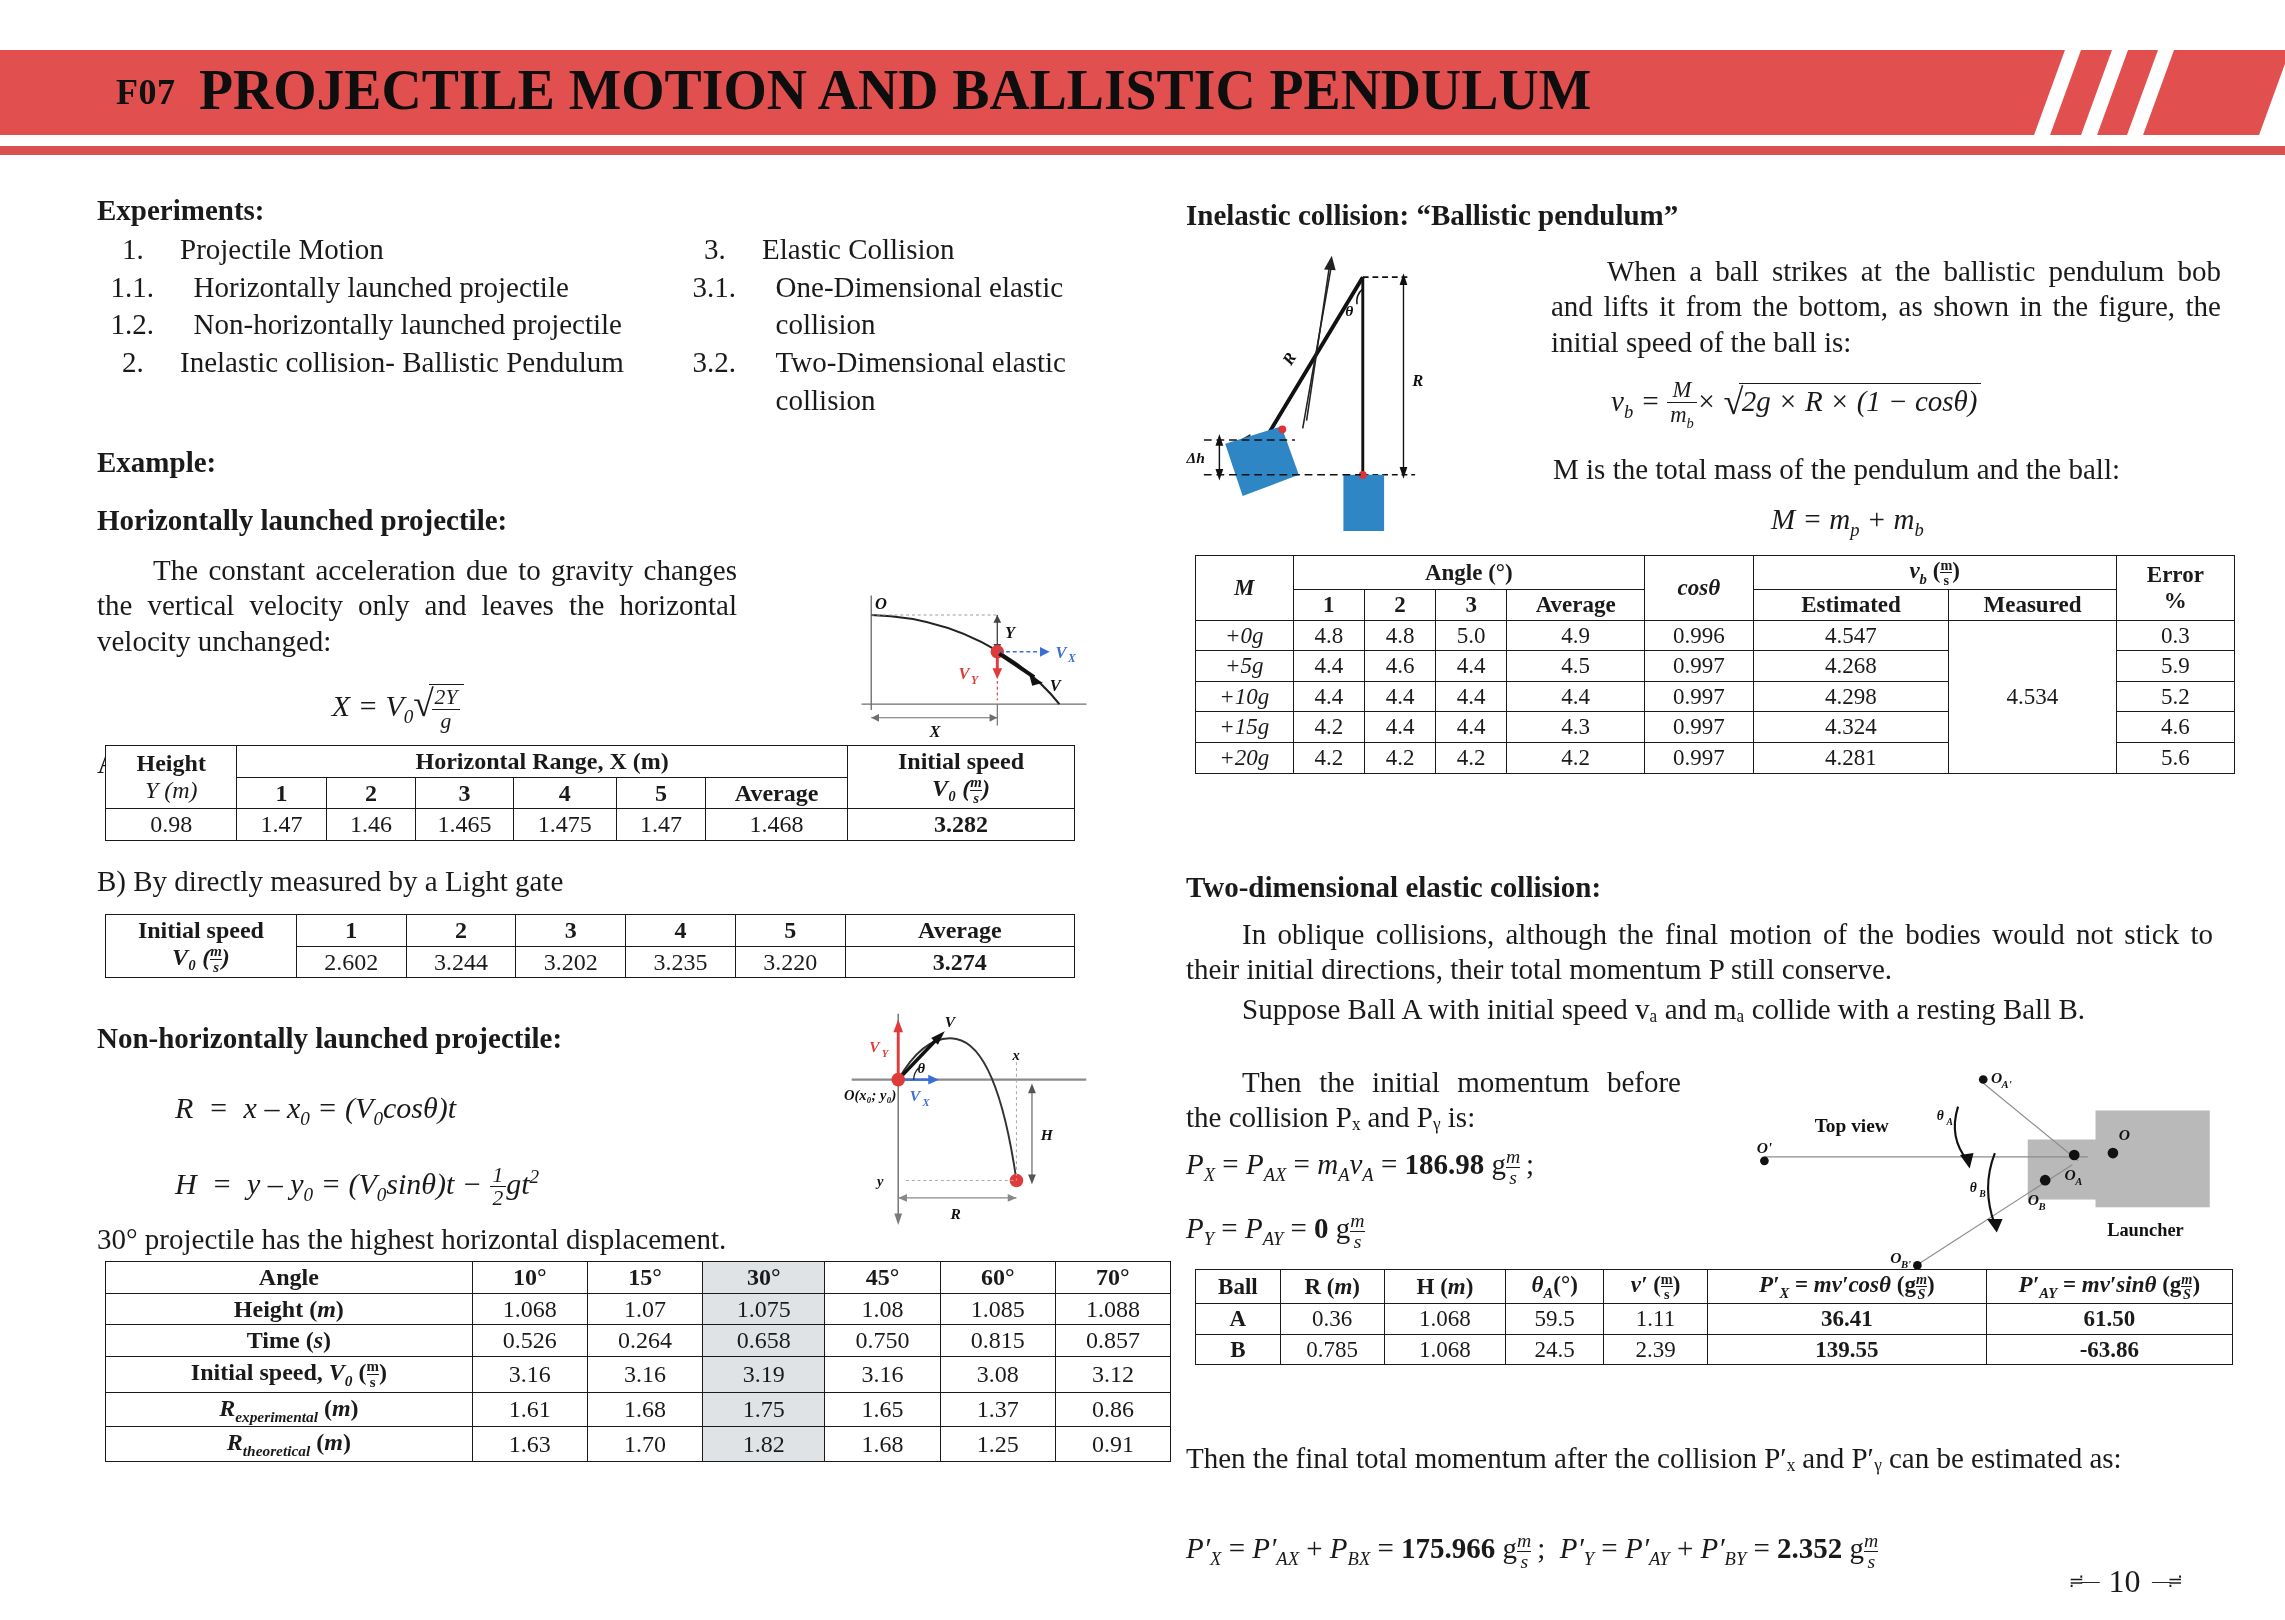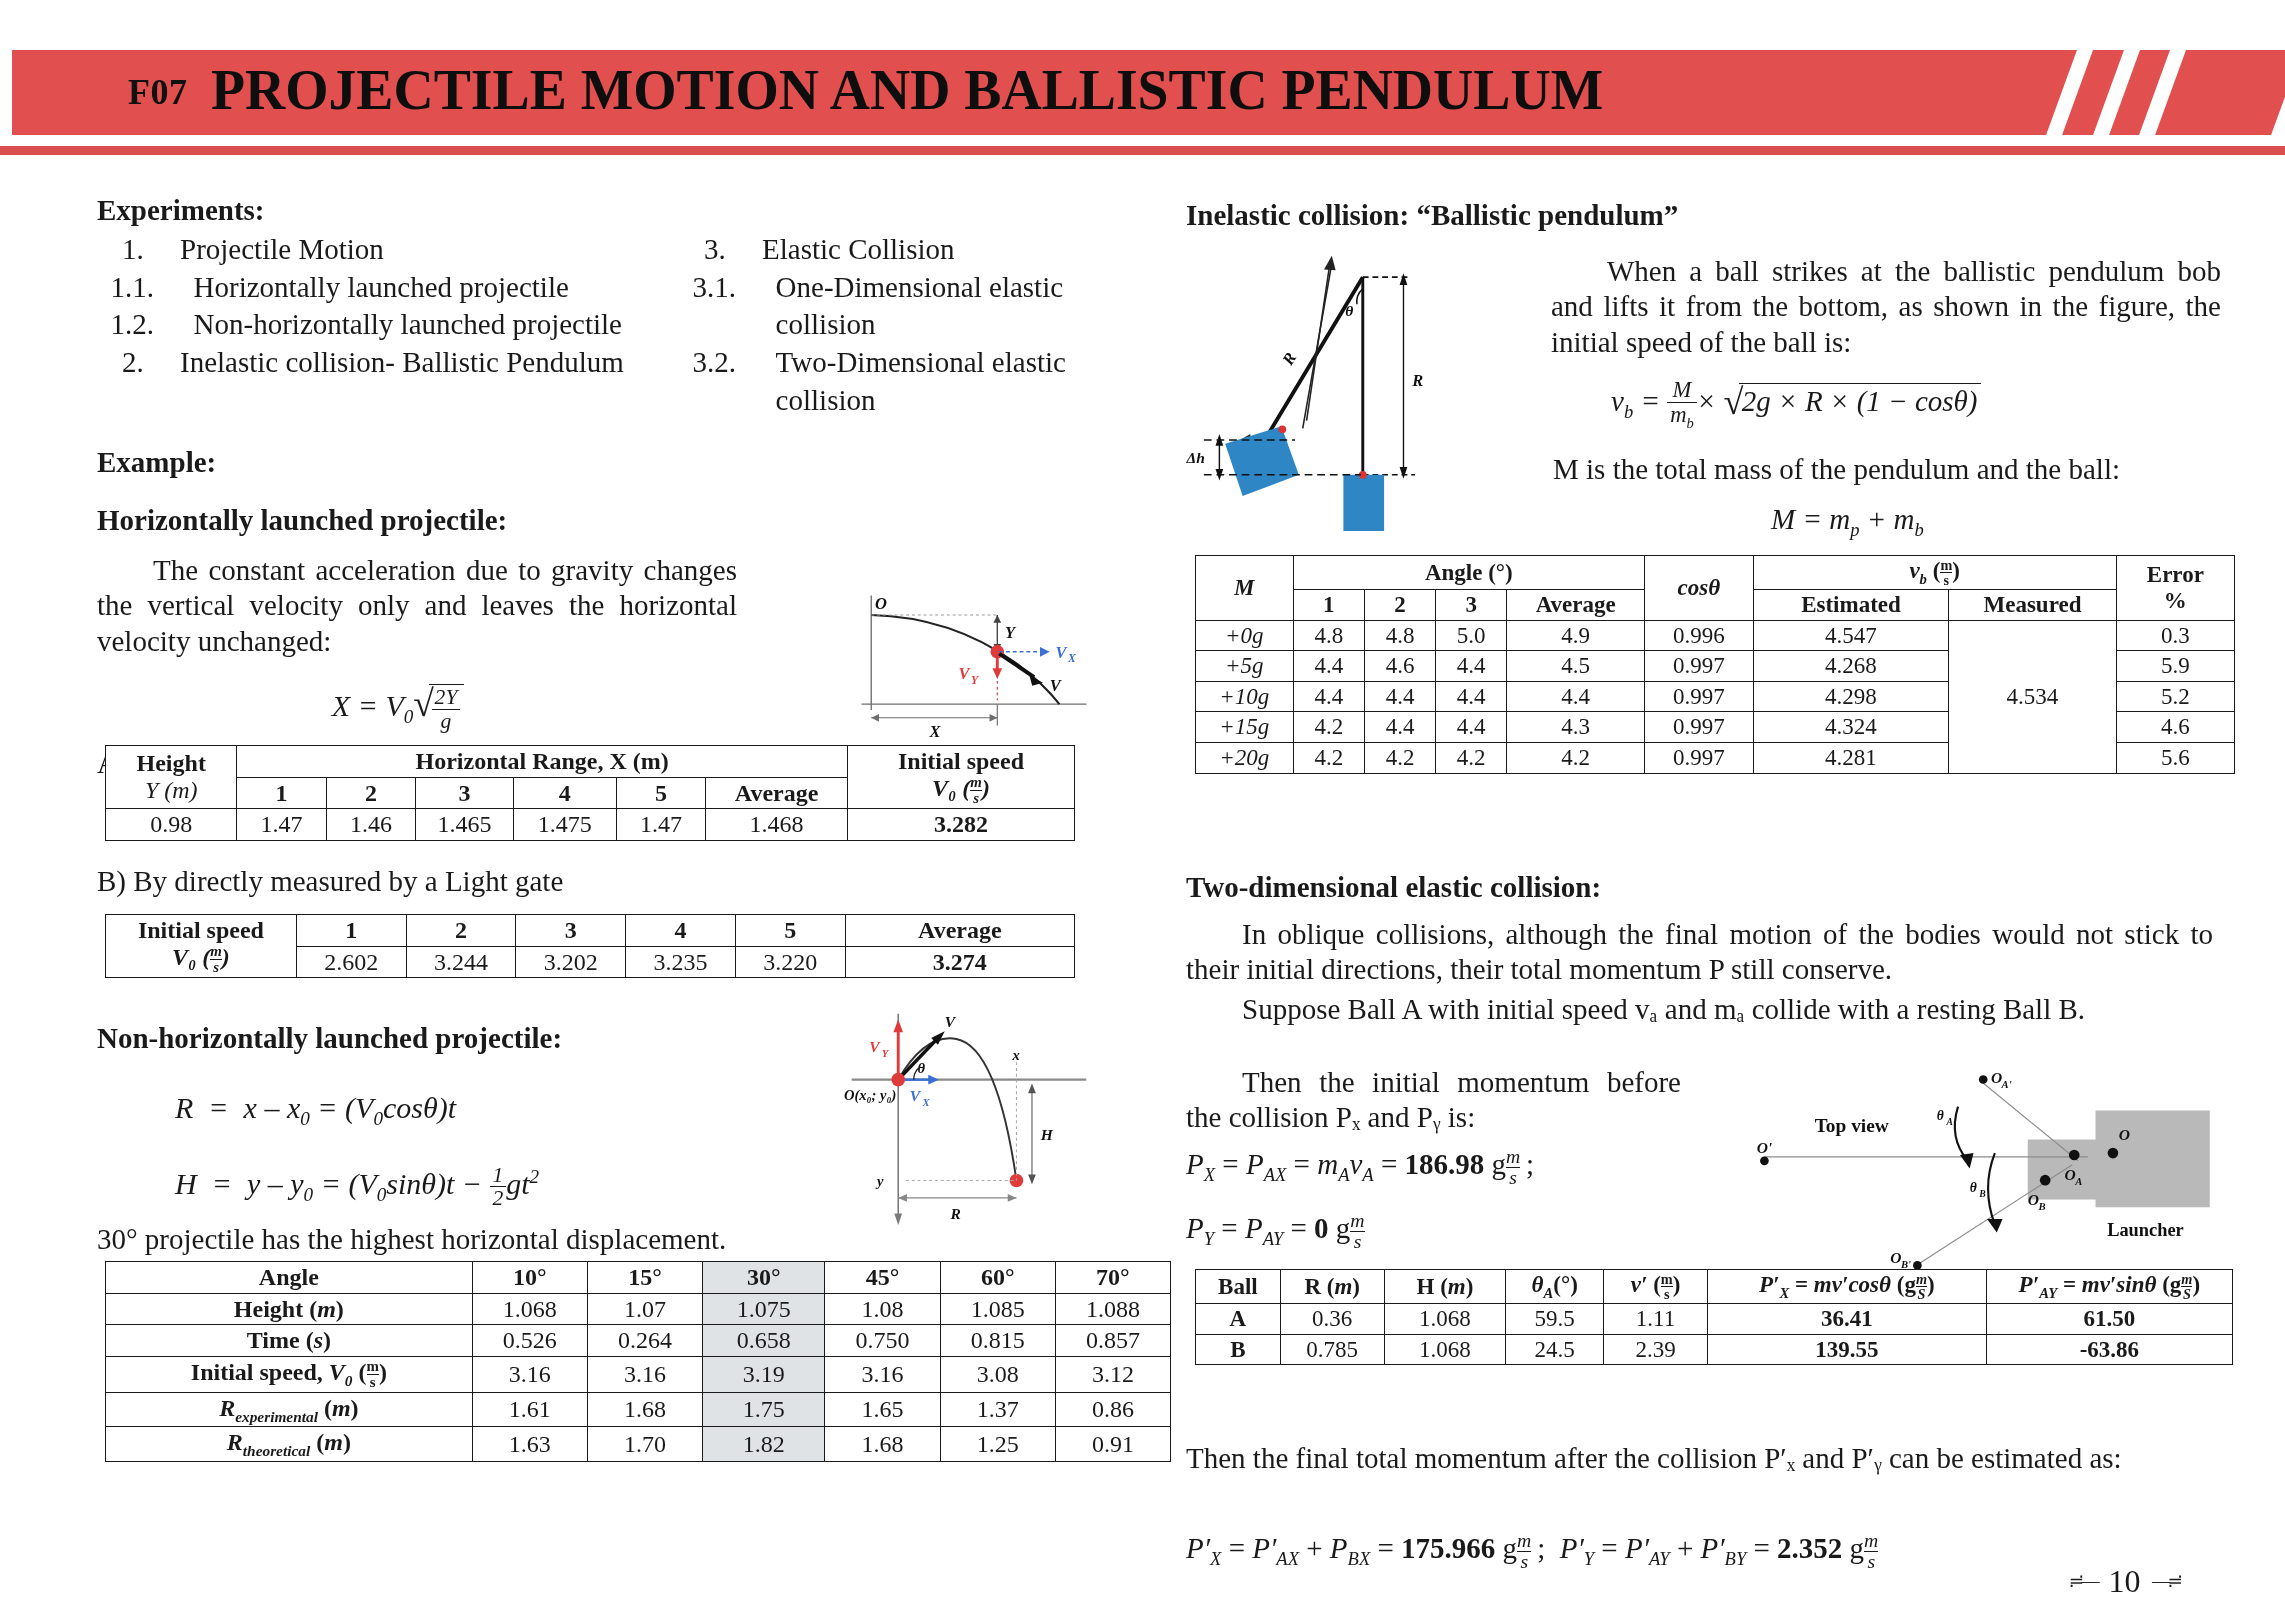--- a/index.html
+++ b/index.html
@@ -6,21 +6,21 @@
   body {
     width:2285px; height:1621px;
     background:#ffffff;
     font-family:"Liberation Serif", serif;
     color:#1a1a1a;
     position:relative;
     overflow:hidden;
   }
 
   
-  .banner-wrap { position:absolute; left:12px; top:50px; width:2032px; height:85px; }
+  .banner-wrap { position:absolute; left:0; top:50px; width:2032px; height:85px; }
   .banner-bg {
     position:absolute; left:0; top:0; width:2125px; height:85px;
     background:#e1504f;
   }
   .banner-skew {
     position:absolute; left:2038px; top:0; width:252px; height:85px;
     background:#e1504f;
     transform:skewX(-20deg);
     transform-origin:top left;
   }

